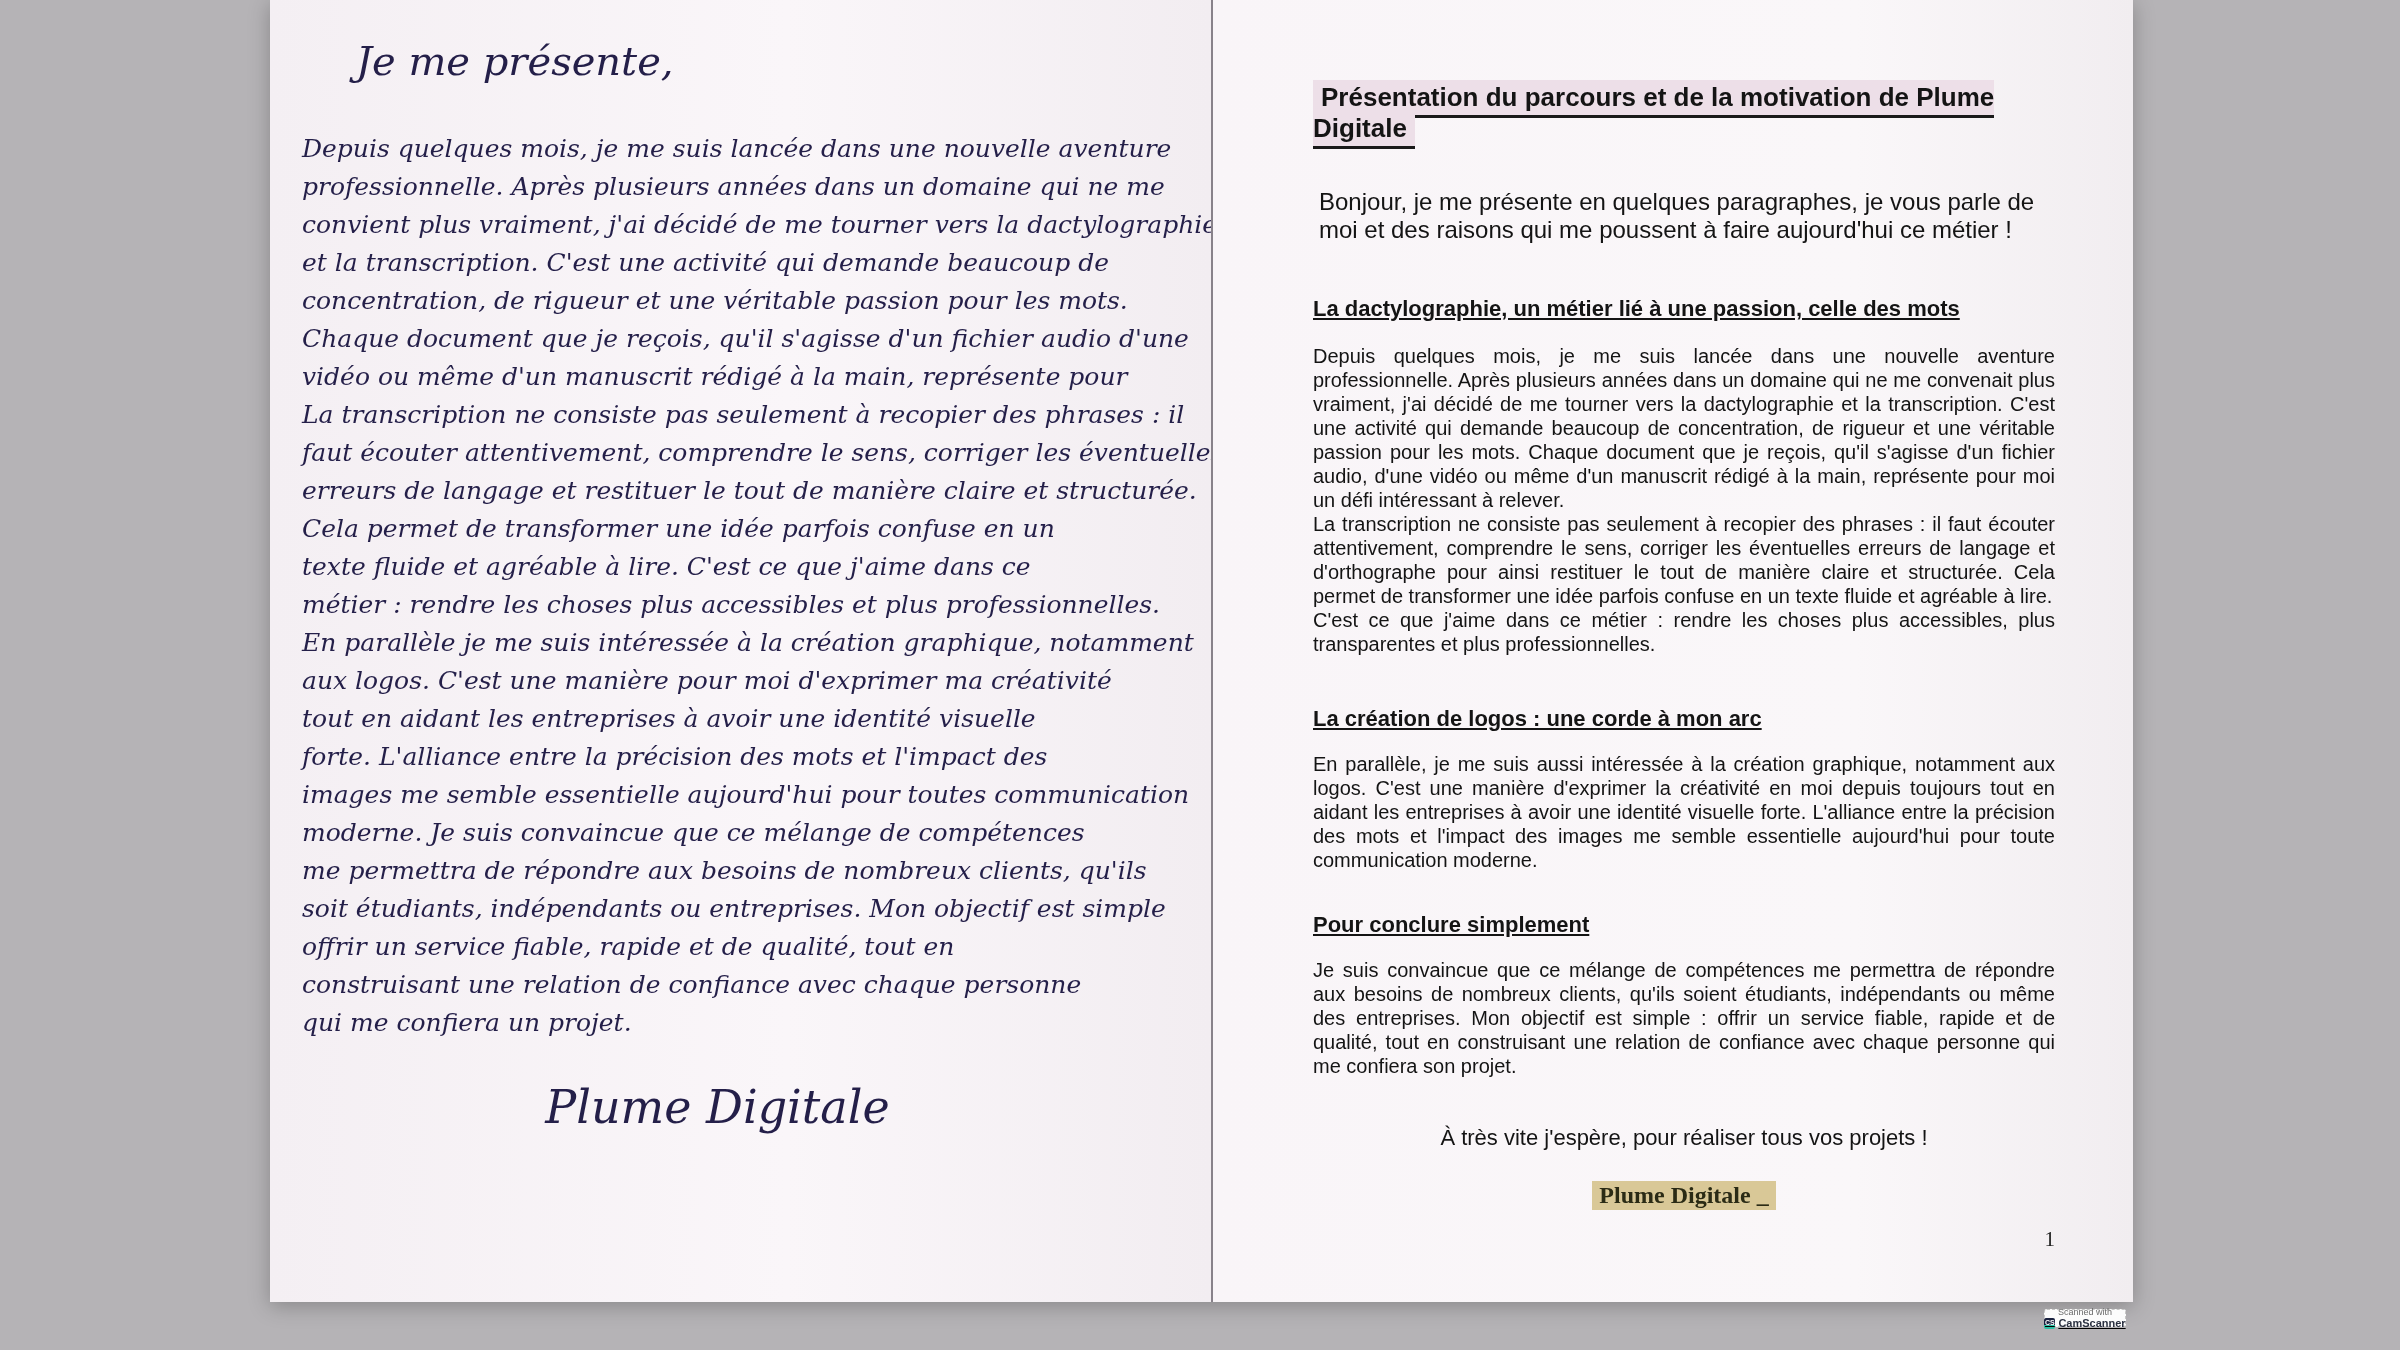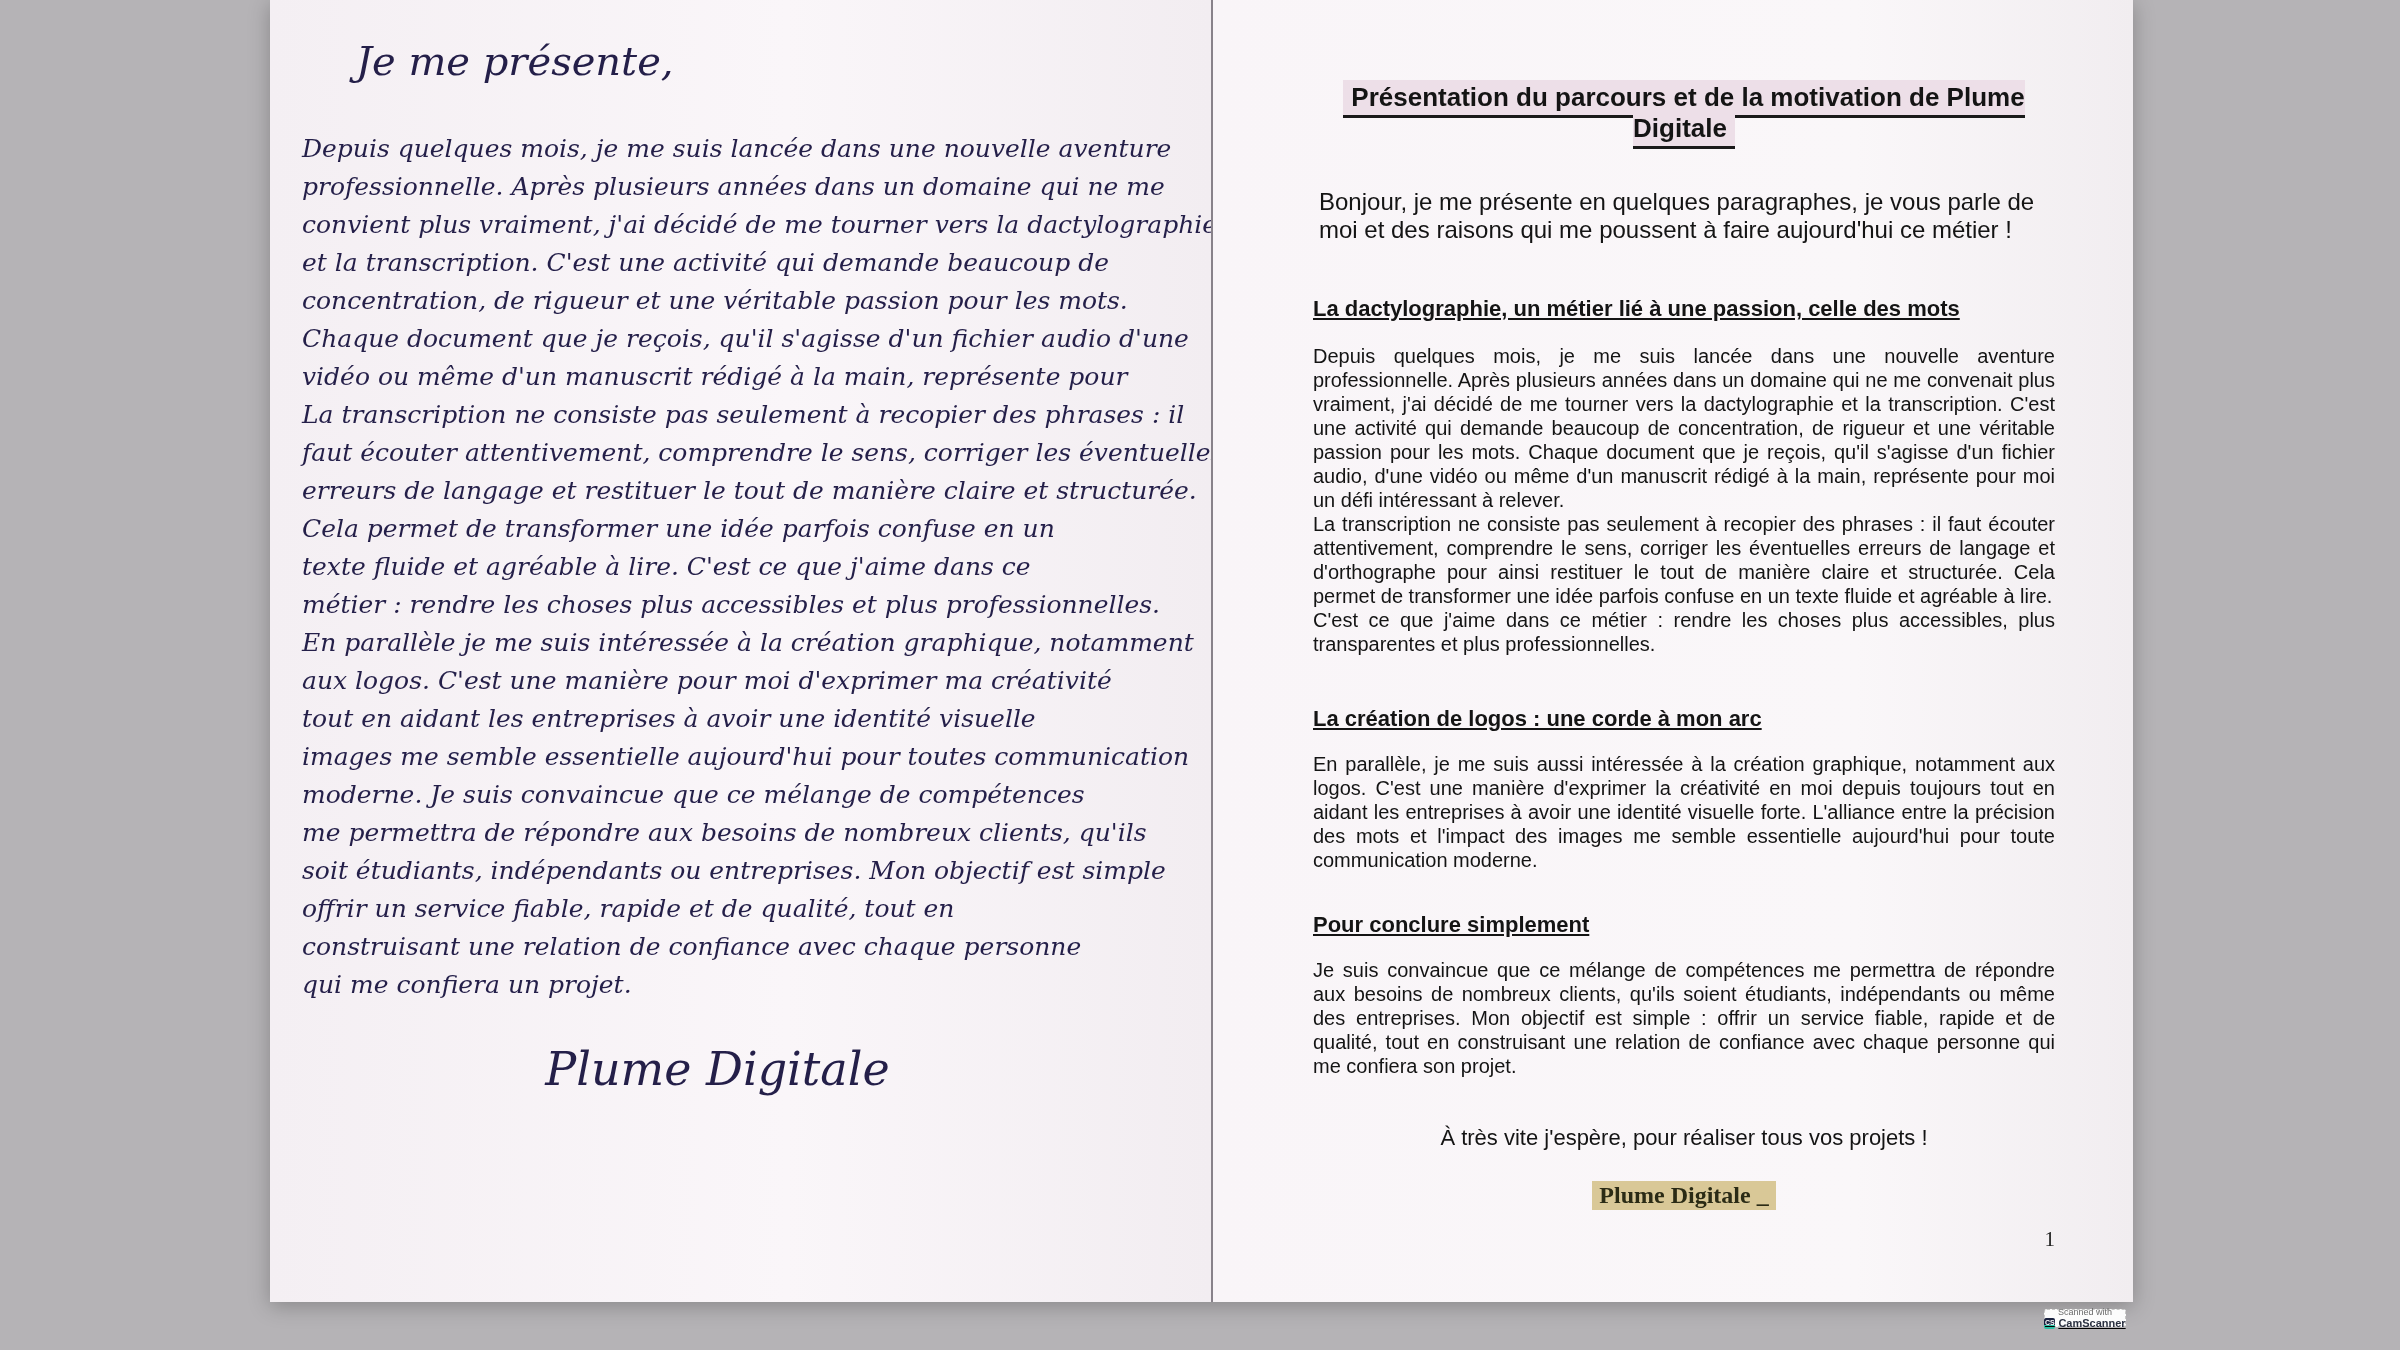--- a/index.html
+++ b/index.html
@@ -26,21 +26,21 @@
   .hand-body{margin-top:46px;}
   .hand-body .hand-line{font-size:25px;line-height:38px;white-space:nowrap;}
   .hand-signature{font-size:46px;text-align:center;padding-right:66px;margin-top:38px;}
   
   .page-right{
     width:920px;height:100%;box-sizing:border-box;overflow:hidden;
     padding:48px 78px 0 100px;
     background:linear-gradient(90deg,#f9f5f8 0%,#faf7f9 70%,#f1edf0 100%);
     color:#141414;
   }
-  .doc-title{text-align:center;margin-top:34px;}
+  .doc-title{margin-top:34px;}
   .doc-title span{
     font-size:26px;font-weight:bold;
     background:#eddfe8;padding:2px 8px 3px;
     border-bottom:3px solid #1a1a1a;
   }
   .doc-intro{text-align:left;font-size:24px;line-height:28px;margin:44px 6px 0;}
   .sec-heading{
     font-size:22px;font-weight:bold;text-decoration:underline;
     margin:52px 0 0;
   }
@@ -97,20 +97,21 @@
         <div class="hand-line">vidéo ou même d'un manuscrit rédigé à la main, représente pour</div>
         <div class="hand-line">La transcription ne consiste pas seulement à recopier des phrases : il</div>
         <div class="hand-line">faut écouter attentivement, comprendre le sens, corriger les éventuelles</div>
         <div class="hand-line">erreurs de langage et restituer le tout de manière claire et structurée.</div>
         <div class="hand-line">Cela permet de transformer une idée parfois confuse en un</div>
         <div class="hand-line">texte fluide et agréable à lire. C'est ce que j'aime dans ce</div>
         <div class="hand-line">métier : rendre les choses plus accessibles et plus professionnelles.</div>
         <div class="hand-line">En parallèle je me suis intéressée à la création graphique, notamment</div>
         <div class="hand-line">aux logos. C'est une manière pour moi d'exprimer ma créativité</div>
         <div class="hand-line">tout en aidant les entreprises à avoir une identité visuelle</div>
+        <div class="hand-line">forte. L'alliance entre la précision des mots et l'impact des</div>
         <div class="hand-line">images me semble essentielle aujourd'hui pour toutes communication</div>
         <div class="hand-line">moderne. Je suis convaincue que ce mélange de compétences</div>
         <div class="hand-line">me permettra de répondre aux besoins de nombreux clients, qu'ils</div>
         <div class="hand-line">soit étudiants, indépendants ou entreprises. Mon objectif est simple</div>
         <div class="hand-line">offrir un service fiable, rapide et de qualité, tout en</div>
         <div class="hand-line">construisant une relation de confiance avec chaque personne</div>
         <div class="hand-line">qui me confiera un projet.</div>
       </div>
     <div class="hand hand-signature">Plume Digitale</div>
   </div>

